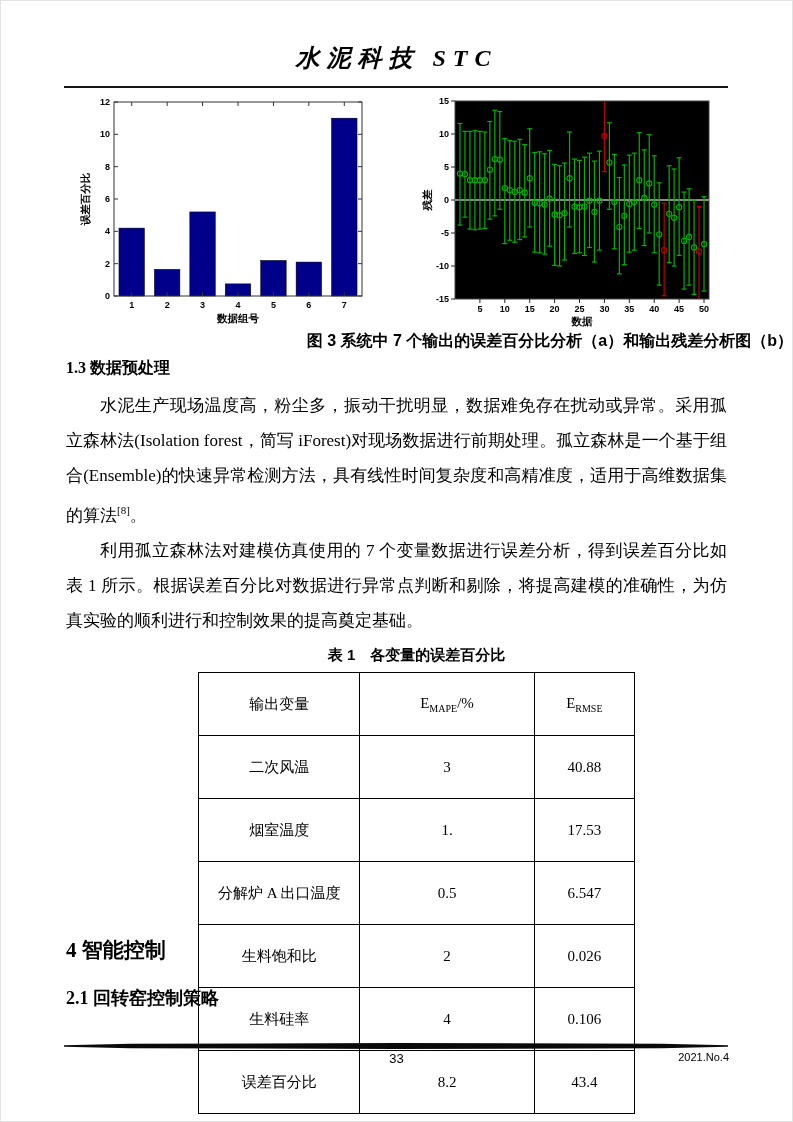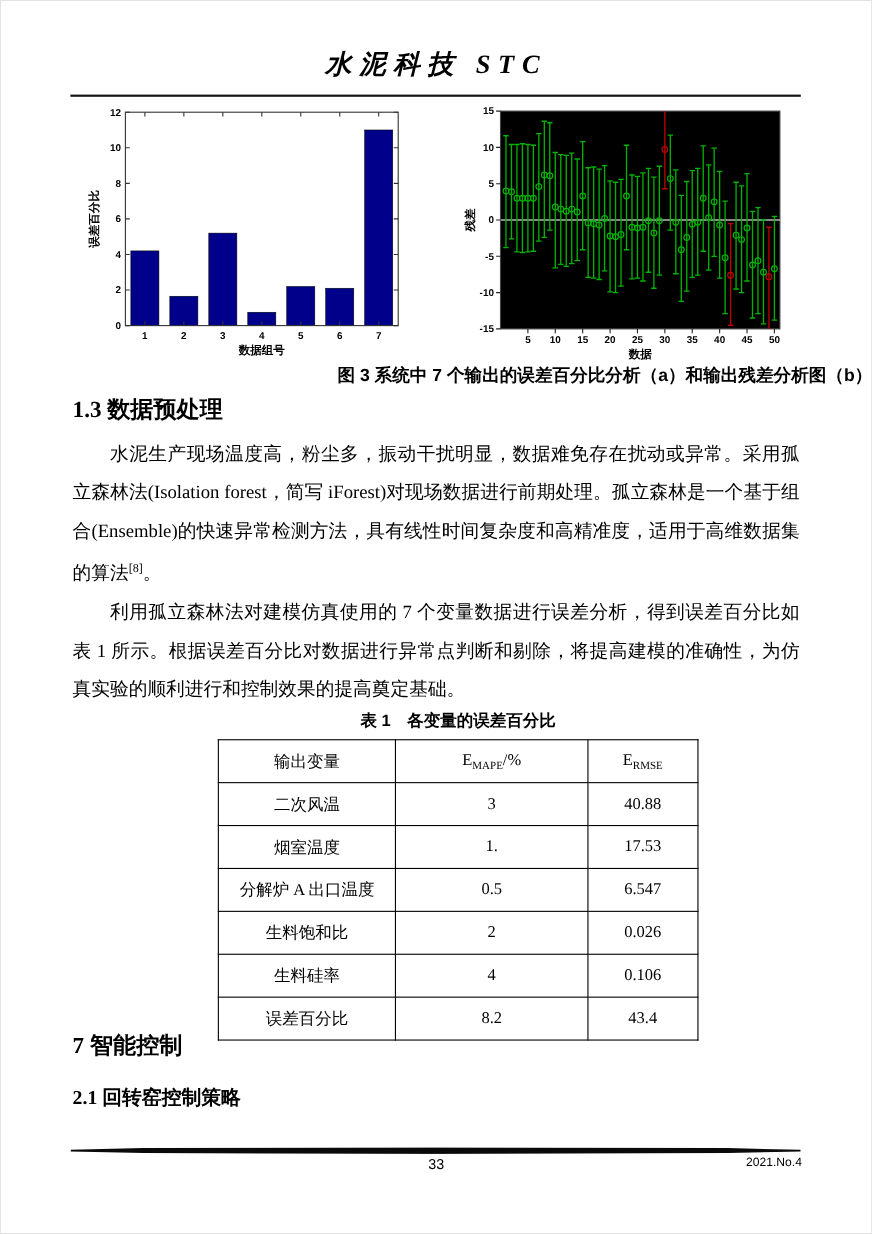--- a/index.html
+++ b/index.html
@@ -15,32 +15,32 @@
   }
   .header-rule{position:absolute;top:86px;left:64px;width:664px;border-top:2px solid #151515;}
   .chart-box{position:absolute;}
   #bar-chart-box{left:78px;top:96px;}
   #err-chart-box{left:421px;top:96px;}
   .caption{
     position:absolute;top:331px;left:0;width:100%;text-align:right;
     font-family:"Liberation Sans","DejaVu Sans",sans-serif;font-size:16px;font-weight:600;
   }
   .content{position:absolute;left:66px;top:358px;width:661px;}
-  .h-13{font-size:21px;font-weight:bold;margin:0 0 9px 0;font-family:"Liberation Serif",serif;}
+  .h-13{font-size:16px;font-weight:bold;margin:0 0 9px 0;font-family:"Liberation Serif",serif;}
   .para{font-size:17px;line-height:35px;text-indent:2em;text-align:justify;margin:0;}
   sup.ref{font-size:11px;}
   .table-block{position:absolute;top:646px;left:0;width:100%;margin-left:20px;}
   .table-title{
     text-align:center;font-family:"Liberation Sans","DejaVu Sans",sans-serif;
     font-size:15px;font-weight:600;margin:0 0 7px 0;
   }
   table.err{margin:0 auto;border-collapse:collapse;width:437px;table-layout:fixed;}
   table.err th,table.err td{
     border:1px solid #000;height:30px;text-align:center;vertical-align:middle;
-    font-size:15px;font-weight:normal;padding:4px;font-family:"Liberation Serif",serif;
+    font-size:15px;font-weight:normal;padding:16px;font-family:"Liberation Serif",serif;
   }
   table.err sub{font-size:10px;}
   .h-2{position:absolute;top:936px;left:66px;font-size:21px;font-weight:bold;margin:0;}
   .h-21{position:absolute;top:986px;left:66px;font-size:18px;font-weight:bold;margin:0;}
   .footer-rule{
     position:absolute;top:1043px;left:64px;width:664px;height:6px;background:#0a0a0a;
     clip-path:polygon(0 38%,10% 12%,50% 0,90% 12%,100% 38%,100% 62%,90% 88%,50% 100%,10% 88%,0 62%);
   }
   .footer-page{
     position:absolute;top:1051px;left:0;width:100%;text-align:center;
@@ -403,18 +403,18 @@
     </tr>
     <tr>
       <td>误差百分比</td>
       <td>8.2</td>
       <td>43.4</td>
     </tr>
   </tbody>
     </table>
 </div>
 
-<p class="h-2">7 智能控制</p>
+<p class="h-2">4 智能控制</p>
 <p class="h-21">2.1 回转窑控制策略</p>
 
 <div class="footer-rule"></div>
 <div class="footer-page">33</div>
 <div class="footer-issue">2021.No.4</div>
 
 </body></html>

